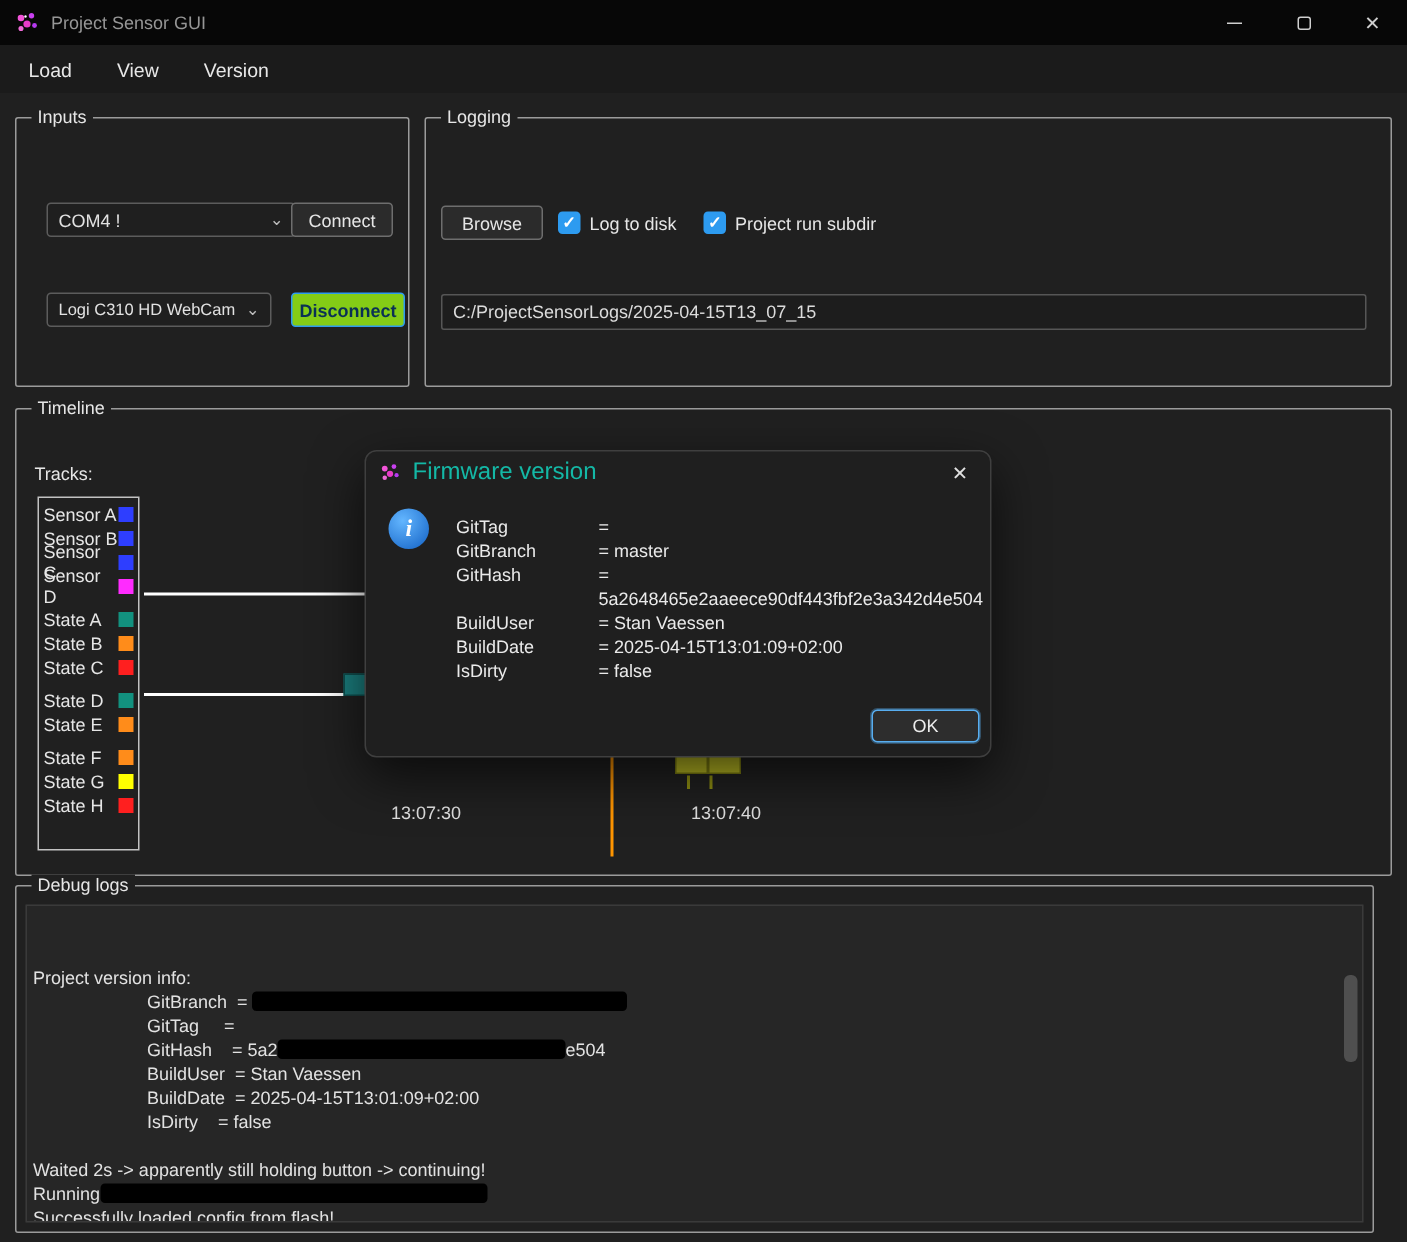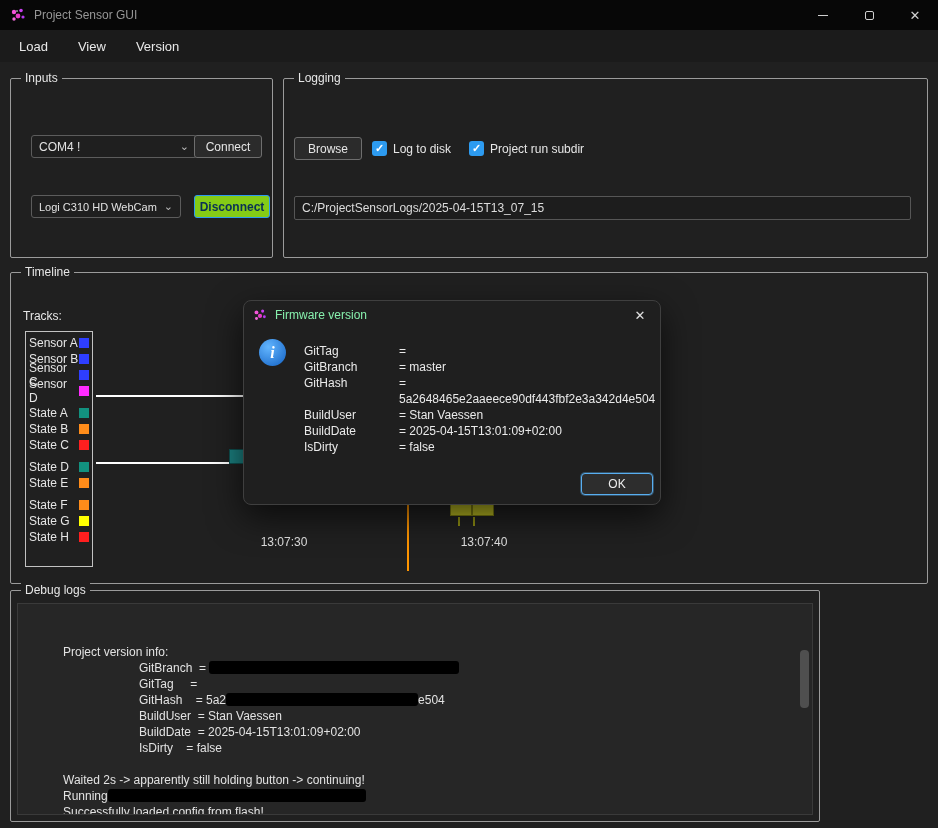--- a/index.html
+++ b/index.html
@@ -54,39 +54,39 @@
   .ptick { position:absolute; width:2px; background:#8f8f12; }
   .axis-label { position:absolute; width:100px; text-align:center; color:#e0e0e0; }
   .cursor { position:absolute; width:2px; background:#ff9500; }
   
   .dialog { position:absolute; left:243px; top:300px; width:418px; height:205px;
     background:#1f1f1f; border:1px solid #3f3f3f; border-radius:8px;
     box-shadow:0 12px 34px rgba(0,0,0,0.65); z-index:10; }
   .dialog-titlebar { position:absolute; left:0; top:0; width:100%; height:28px;
     display:flex; align-items:center; }
   .dialog-titlebar .app-icon { margin-left:9px; }
-  .dialog-title { margin-left:8px; font-size:12px; color:#86efac; }
+  .dialog-title { margin-left:8px; font-size:16px; color:#14b8a6; }
   .dialog-close { margin-left:auto; width:40px; height:100%; display:flex;
     align-items:center; justify-content:center; color:#e0e0e0; font-size:13px;
     border-top-right-radius:8px; }
   .info-badge { position:absolute; left:15px; top:38px; width:27px; height:27px;
     border-radius:50%; background:radial-gradient(circle at 35% 30%, #63b6ff, #1261c4);
     color:#fff; display:flex; align-items:center; justify-content:center;
     font-family:"Liberation Serif", serif; font-style:italic; font-weight:bold; font-size:16px; }
   .dlg-rows { position:absolute; left:60px; top:42px; right:8px; }
   .dlg-row { display:grid; grid-template-columns:95px 1fr; line-height:16px; font-size:12px; color:#eaeaea; }
   .ok-btn { position:absolute; left:337px; top:172px; width:72px; height:22px;
     background:#2d2d2d; border:1px solid #58aef0; border-radius:4px; color:#ececec;
     display:flex; align-items:center; justify-content:center; font-size:12px;
     box-shadow:0 0 0 1px rgba(88,174,240,0.35); }
   
   .debug-inner { position:absolute; left:6px; top:12px; right:6px; bottom:6px;
     background:#262626; border:1px solid #3a3a3a; padding:8px 0 0 4px;
     overflow:hidden; white-space:pre; line-height:16px; color:#e2e2e2; }
-  .log-line { height:16px;margin-left:41px; }
+  .log-line { height:16px; }
   .redact { display:inline-block; height:13px; background:#000; border-radius:3px; vertical-align:-2px; }
   .scroll-thumb { position:absolute; right:3px; top:46px; width:9px; height:58px;
     background:#4f4f4f; border-radius:4px; }
 </style>
 </head>
 <body>
 
 <div class="screen">
 
   <div class="titlebar">
@@ -218,21 +218,21 @@
         <div class="block" style="left: 439px; top: 224px; width: 22px; height: 19px; background: rgb(185, 185, 35); border: 1px solid rgb(122, 122, 16);"></div>
         <div class="block" style="left: 461px; top: 224px; width: 22px; height: 19px; background: rgb(185, 185, 35); border: 1px solid rgb(122, 122, 16);"></div>
         <div class="ptick" style="left: 447px; top: 244px; height: 9px;"></div>
         <div class="ptick" style="left: 462px; top: 244px; height: 9px;"></div>
         <div class="axis-label" style="left: 223px; top: 262px;">13:07:30</div>
         <div class="axis-label" style="left: 423px; top: 262px;">13:07:40</div>
         <div class="cursor" style="left: 396px; top: 58px; height: 240px; background: rgb(255, 149, 0);"></div>
       </div>
   </div>
 
-  <div class="group" style="left:10px; top:590px; width:810px; height:232px;">
+  <div class="group" style="left:10px; top:590px; width:906px; height:232px;">
     <span class="group-legend">Debug logs</span>
     <div class="debug-inner">
       <div id="log-lines"><div class="log-line" style="padding-left: 0px;"><span>Project version info:</span></div><div class="log-line" style="padding-left: 76px;"><span>GitBranch  = </span><span class="redact" style="width: 250px;"></span></div><div class="log-line" style="padding-left: 76px;"><span>GitTag     =</span></div><div class="log-line" style="padding-left: 76px;"><span>GitHash    = 5a2</span><span class="redact" style="width: 192px;"></span><span>e504</span></div><div class="log-line" style="padding-left: 76px;"><span>BuildUser  = Stan Vaessen</span></div><div class="log-line" style="padding-left: 76px;"><span>BuildDate  = 2025-04-15T13:01:09+02:00</span></div><div class="log-line" style="padding-left: 76px;"><span>IsDirty    = false</span></div><div class="log-line" style="padding-left: 0px;"><span></span></div><div class="log-line" style="padding-left: 0px;"><span>Waited 2s -&gt; apparently still holding button -&gt; continuing!</span></div><div class="log-line" style="padding-left: 0px;"><span>Running</span><span class="redact" style="width: 258px;"></span></div><div class="log-line" style="padding-left: 0px;"><span>Successfully loaded config from flash!</span></div></div>
       <div class="scroll-thumb"></div>
     </div>
   </div>
 
   <div class="dialog">
     <div class="dialog-titlebar">
       <svg class="app-icon" style="width:14px;height:14px;" viewBox="0 0 16 16">

